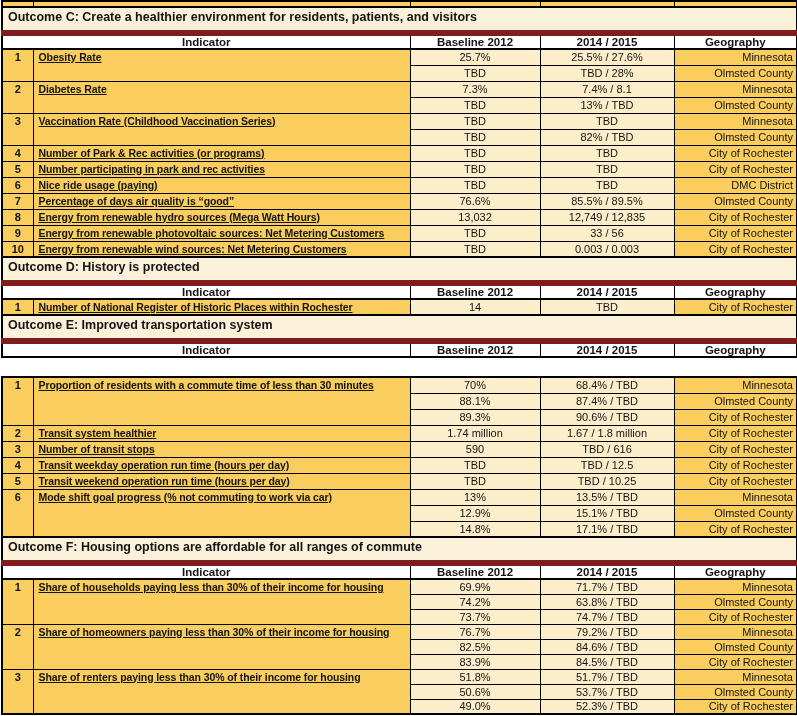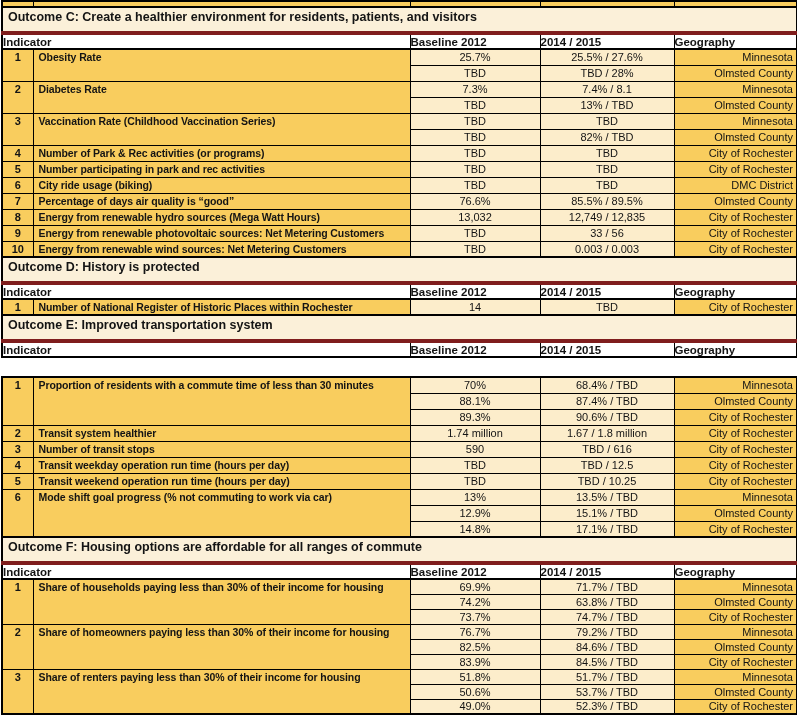--- a/index.html
+++ b/index.html
@@ -35,20 +35,21 @@
     font-size:11px;
   }
   td.ind{
     text-align:left;
     font-weight:bold;
     background:#F9CD5E;
     vertical-align:top;
     padding:1px 4px 0 5px;
     font-size:10.5px;
     letter-spacing:-0.1px;
+    text-decoration:underline;
   }
   td.val{
     text-align:center;
     background:#FCEDCB;
     font-weight:normal;
   }
   td.geo{
     text-align:right;
     background:#F9CD5E;
     font-weight:normal;
@@ -62,22 +63,23 @@
     vertical-align:top;
     padding:2px 0 0 5px;
     border-top:2px solid #000;
     border-bottom:2px solid #000;
   }
   tr.band{ height:26px; }
   
   tr.hdr td{
     background:#ffffff;
     font-weight:bold;
+    text-align:center;
     font-size:11.5px;
-    border-top:4px solid #7f1d1d;
+    border-top:6px solid #7f1d1d;
     border-bottom:2px solid #000;
     padding:0;
     margin-left:8px;
   }
   tr.hdr{ height:16px; }
   
   tr.sliver{ height:4px; }
   tr.sliver td{
     background:#F9CD5E;
     border-bottom:2px solid #000;
@@ -162,21 +164,21 @@
         </tr>
         <tr class="data-row">
           <td class="num" rowspan="1">5</td>
           <td class="ind" rowspan="1">Number participating in park and rec activities</td>
           <td class="val">TBD</td>
           <td class="val">TBD</td>
           <td class="geo">City of Rochester</td>
         </tr>
         <tr class="data-row">
           <td class="num" rowspan="1">6</td>
-          <td class="ind" rowspan="1">City ride usage (biking)</td>
+          <td class="ind" rowspan="1">Nice ride usage (paying)</td>
           <td class="val">TBD</td>
           <td class="val">TBD</td>
           <td class="geo">DMC District</td>
         </tr>
         <tr class="data-row">
           <td class="num" rowspan="1">7</td>
           <td class="ind" rowspan="1">Percentage of days air quality is “good”</td>
           <td class="val">76.6%</td>
           <td class="val">85.5% / 89.5%</td>
           <td class="geo">Olmsted County</td>

